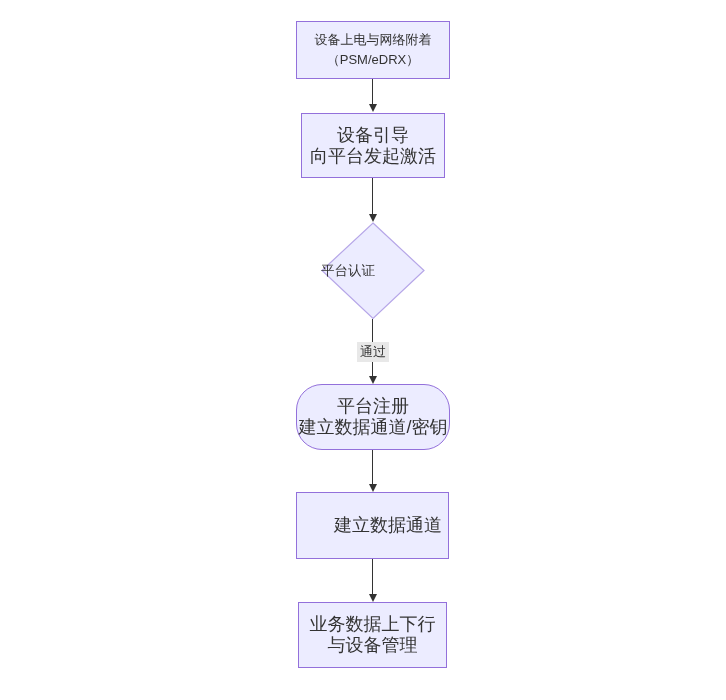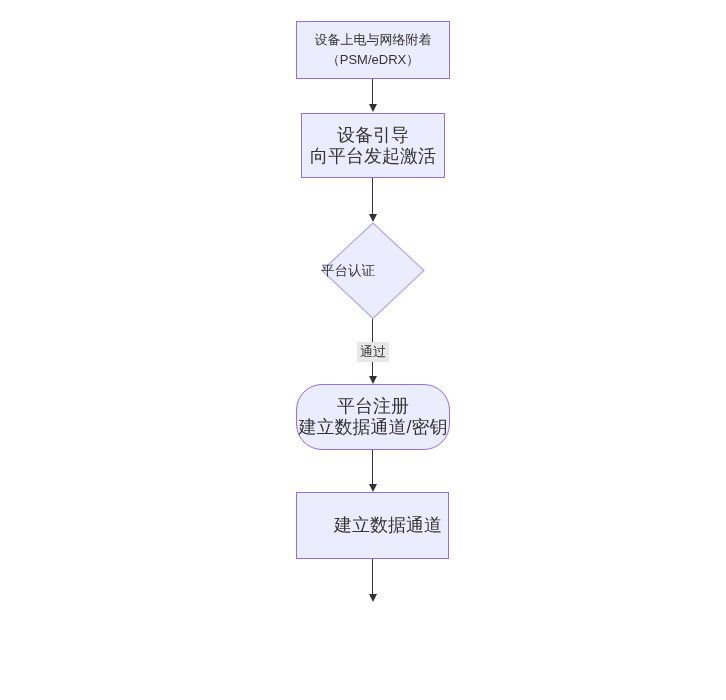--- a/index.html
+++ b/index.html
@@ -107,14 +107,18 @@
   <div class="edge-line" style="left:372px; top:450px; height:34px;"></div>
   <div class="arrowhead" style="left:369px; top:484px;"></div>
 
   <div class="node" style="left:296px; top:492px; width:153px; height:67px;padding-left:31px;">
     <span class="node-line">建立数据通道</span>
   </div>
 
   <div class="edge-line" style="left:372px; top:559px; height:35px;"></div>
   <div class="arrowhead" style="left:369px; top:594px;"></div>
 
+  <div class="node" style="left:298px; top:602px; width:149px; height:66px;">
+    <span class="node-line">业务数据上下行</span>
+    <span class="node-line">与设备管理</span>
+  </div>
 
 </div>
 
 </body></html>

